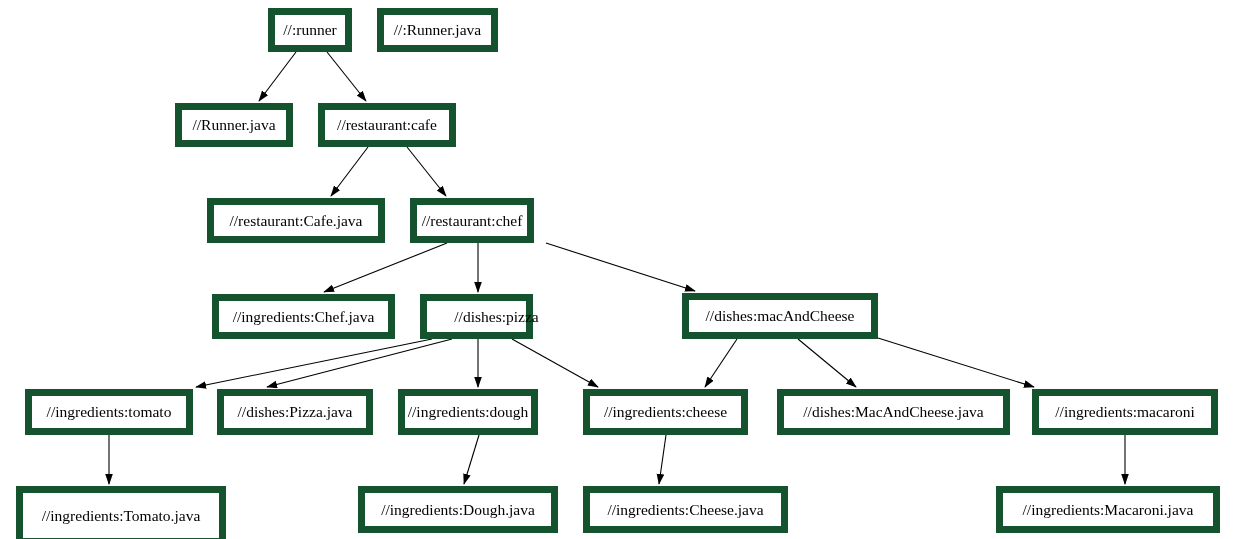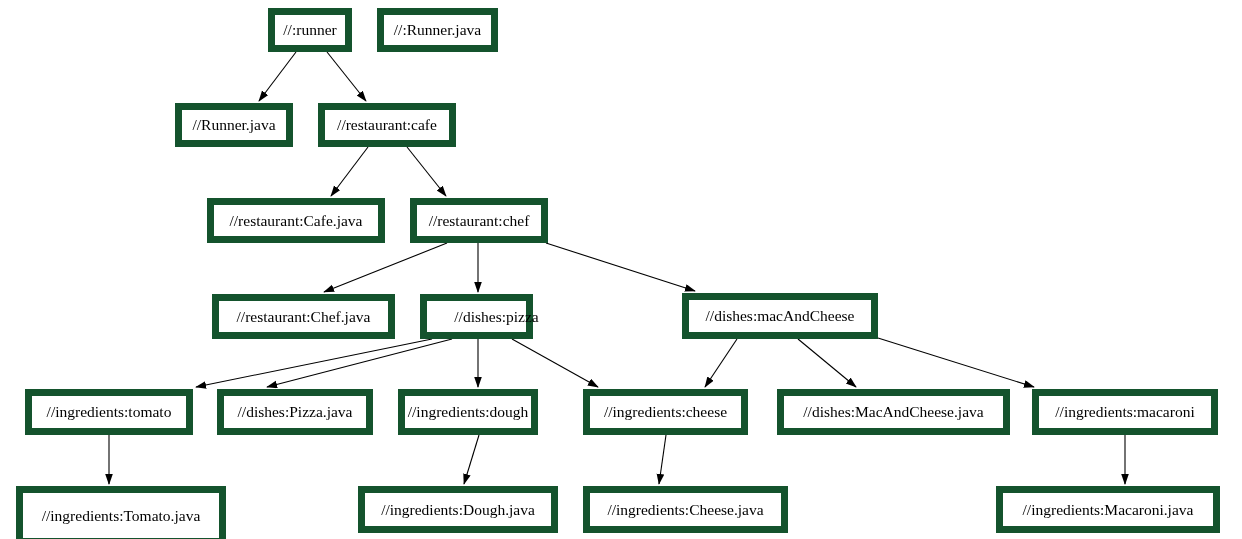--- a/index.html
+++ b/index.html
@@ -73,25 +73,25 @@
       </div>
       <div class="node" style="left: 175px; top: 103px; width: 118px; height: 44px;">
         <span class="node-label">//Runner.java</span>
       </div>
       <div class="node" style="left: 318px; top: 103px; width: 138px; height: 44px;">
         <span class="node-label">//restaurant:cafe</span>
       </div>
       <div class="node" style="left: 207px; top: 198px; width: 178px; height: 45px; text-align: center;">
         <span class="node-label">//restaurant:Cafe.java</span>
       </div>
-      <div class="node" style="left: 410px; top: 198px; width: 138px; height: 45px;">
+      <div class="node" style="left: 410px; top: 198px; width: 124px; height: 45px;">
         <span class="node-label">//restaurant:chef</span>
       </div>
       <div class="node" style="left: 212px; top: 294px; width: 183px; height: 45px;">
-        <span class="node-label">//restaurant:Chef.java</span>
+        <span class="node-label">//ingredients:Chef.java</span>
       </div>
       <div class="node" style="left: 420px; top: 294px; width: 113px; height: 45px; padding-left: 40px;">
         <span class="node-label">//dishes:pizza</span>
       </div>
       <div class="node" style="left: 682px; top: 293px; width: 196px; height: 46px;">
         <span class="node-label">//dishes:macAndCheese</span>
       </div>
       <div class="node" style="left: 25px; top: 389px; width: 168px; height: 46px;">
         <span class="node-label">//ingredients:tomato</span>
       </div>

